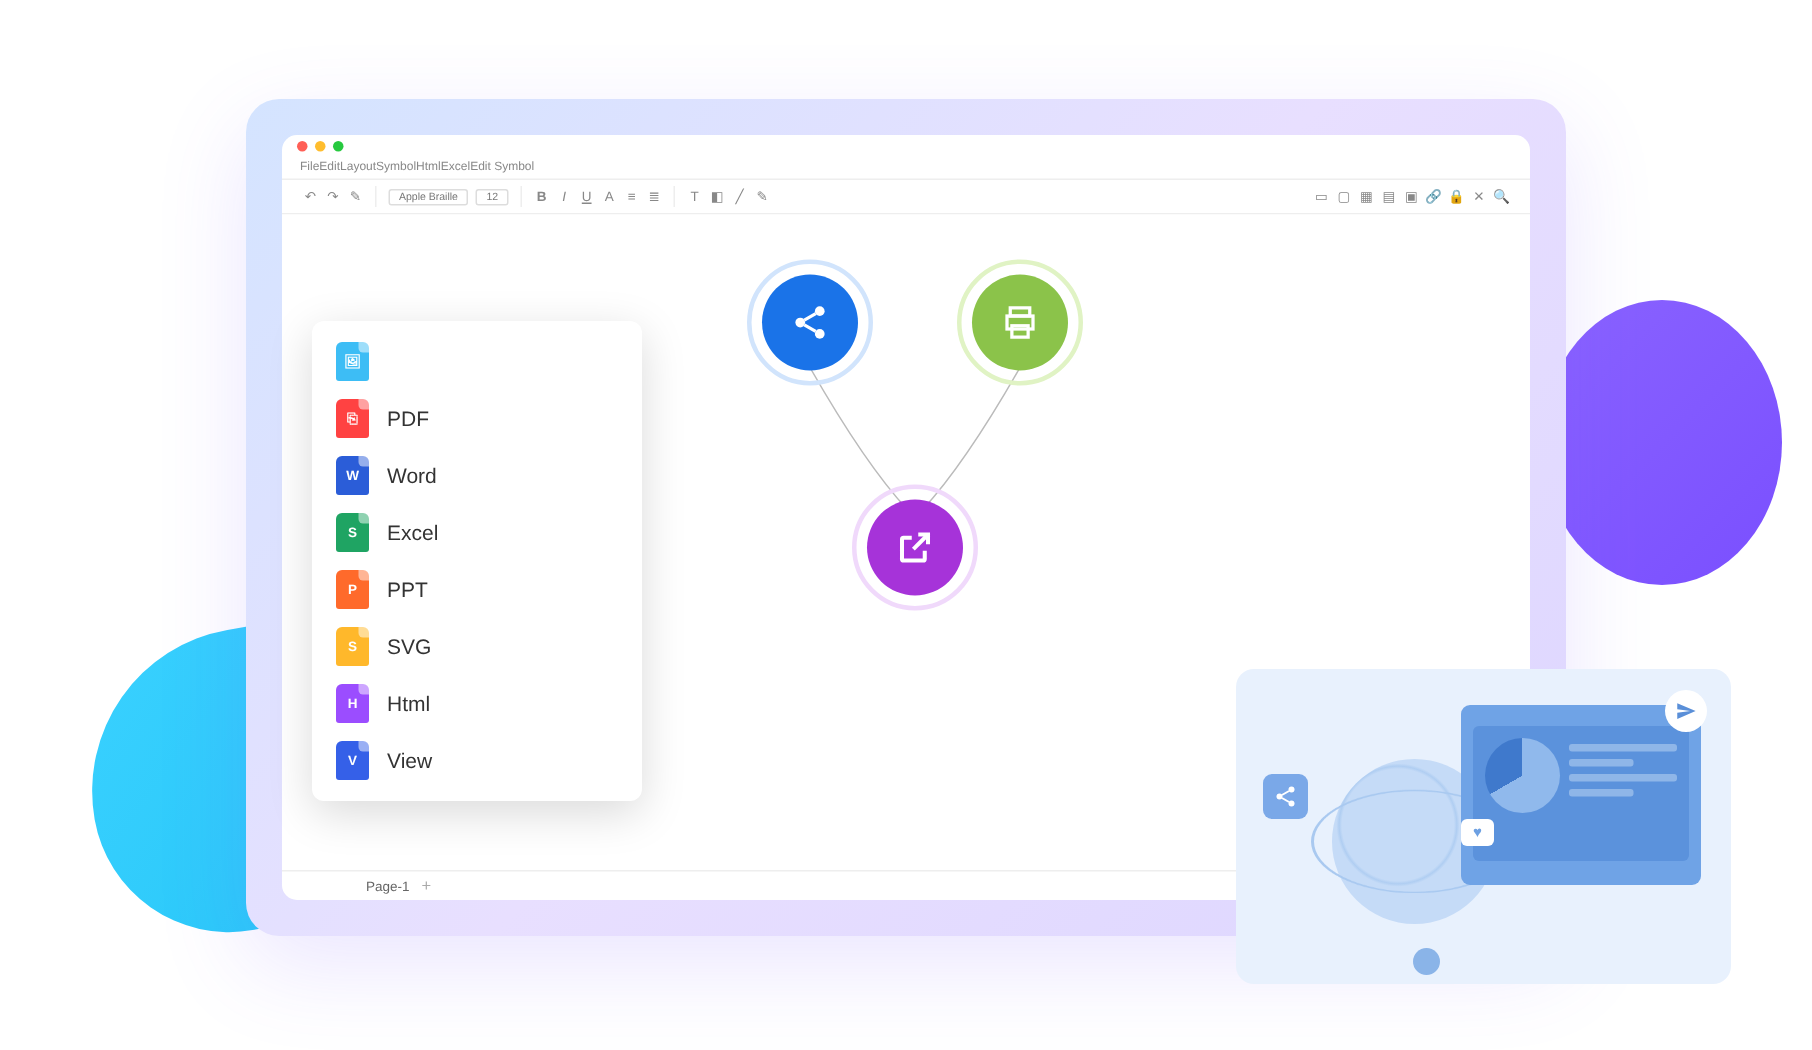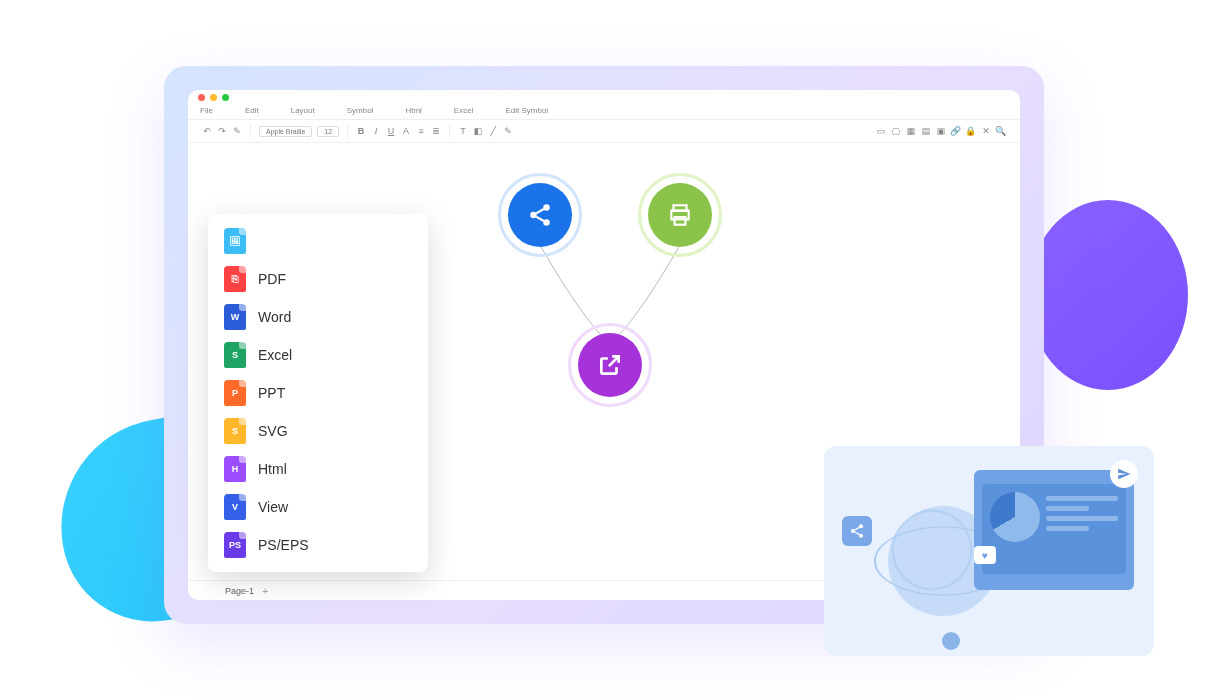--- a/index.html
+++ b/index.html
@@ -55,21 +55,21 @@
   padding: 4px 10px 0;
   display: flex;
   gap: 5px;
 }
 .dot { width: 7px; height: 7px; border-radius: 50%; }
 .dot.red { background: #ff5f56; }
 .dot.yellow { background: #ffbd2e; }
 .dot.green { background: #27c93f; }
 .menubar {
   display: flex;
-  gap: 32px;
+  gap: 0;
   padding: 2px 12px 4px;
   font-size: 8px;
   color: #888;
 }
 .menubar span { cursor: default; }
 .toolbar {
   display: flex;
   align-items: center;
   padding: 4px 10px;
   border-top: 1px solid #eee;
@@ -113,21 +113,21 @@
   position: absolute;
   stroke: #bbb;
   stroke-width: 1;
   fill: none;
 }
 .pagebar {
   height: 20px;
   border-top: 1px solid #eee;
   display: flex;
   align-items: center;
-  padding: 0 37px;
+  padding: 0 56px;
   font-size: 9px;
   color: #666;
   gap: 8px;
 }
 .page-tab { font-weight: 500; }
 .page-plus { color: #aaa; font-size: 11px; }
 
 
 .export-menu {
   position: absolute;
@@ -396,24 +396,20 @@
     <span>SVG</span>
   </div>
   <div class="export-item">
     <div class="fmt-icon fmt-html">H</div>
     <span>Html</span>
   </div>
   <div class="export-item">
     <div class="fmt-icon fmt-visio">V</div>
     <span>View</span>
   </div>
-  <div class="export-item">
-    <div class="fmt-icon fmt-ps">PS</div>
-    <span>PS/EPS</span>
-  </div>
 </div>
 
 <div class="share-card">
   <div class="sc-share-btn">
     <svg width="16" height="16" viewBox="0 0 24 24" fill="#fff">
         <circle cx="18" cy="5" r="3"></circle>
         <circle cx="6" cy="12" r="3"></circle>
         <circle cx="18" cy="19" r="3"></circle>
         <path d="M8.5 10.5l7-4M8.5 13.5l7 4" stroke="#fff" stroke-width="2"></path>
       </svg>

